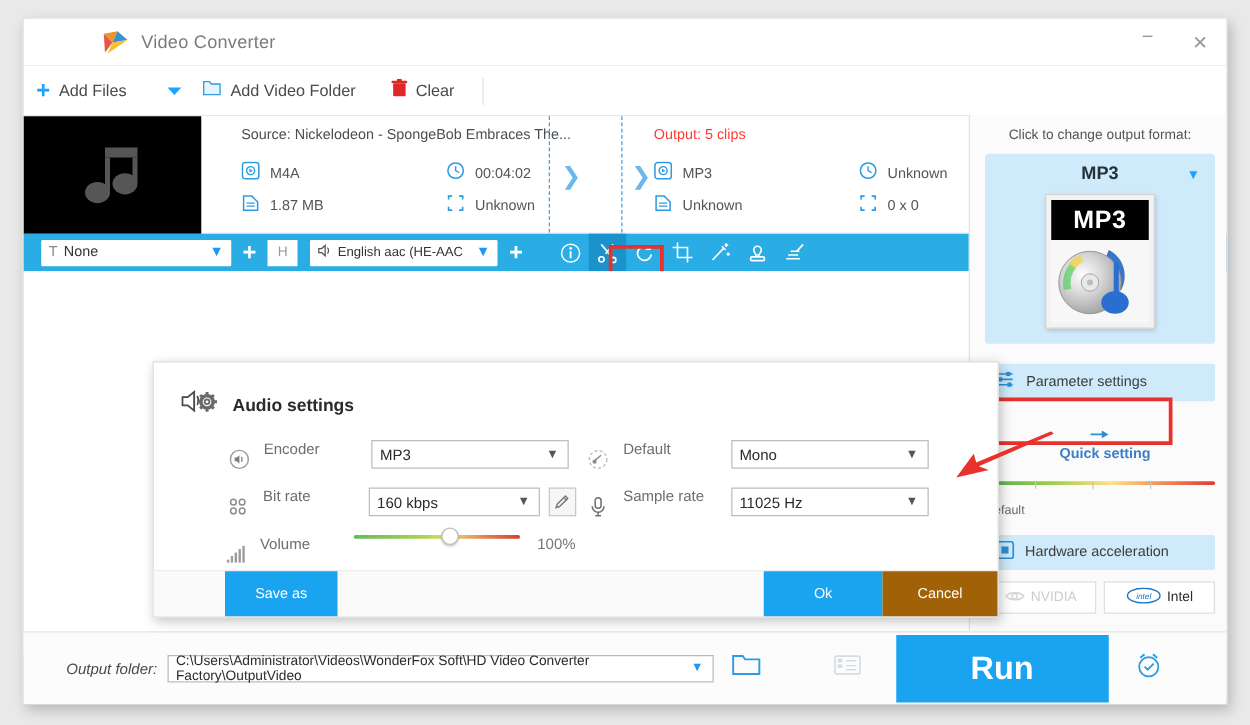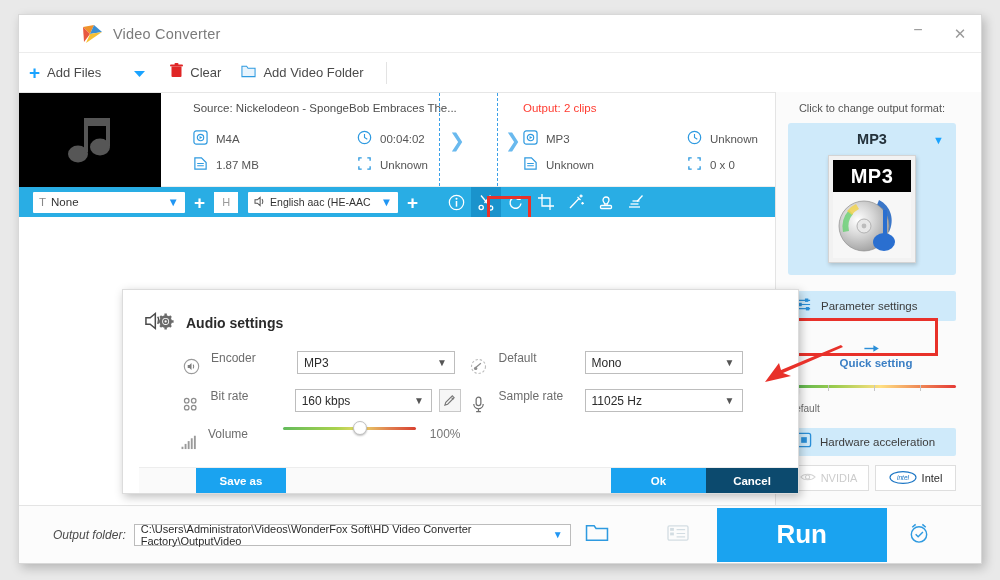--- a/index.html
+++ b/index.html
@@ -113,21 +113,21 @@
     position: absolute; left: 456px; top: 216px; font-size: 24px; color: #f0534c;
     font-family: "Liberation Sans", sans-serif;
   }
 
   
   .workarea { position: relative; height: 307px; background: #fff; }
 
   
   .rightpanel {
     position: absolute; right: 0; top: 77px; width: 206px; bottom: 58px;
-    background: #fbfbfb; border-left: 1px solid #e4e4e4; padding: 10px 25px 0 12px;
+    background: #fbfbfb; border-left: 1px solid #e4e4e4; padding: 10px 9px 0 12px;
   }
   .rp-hint { font-size: 11px; color: #555; text-align: center; margin-bottom: 9px; }
   .fmt-card {
     background: #cfeafa; border-radius: 3px; padding: 8px 0 12px 0; position: relative;
   }
   .fmt-name { text-align: center; font-size: 14.5px; color: #24323c; font-weight: bold; }
   .fmt-caret { position: absolute; right: 12px; top: 11px; color: #1aa3ff; font-size: 11px;}
   .fmt-icon {
     width: 88px; height: 108px; margin: 8px auto 0 auto; background: #f2f2f2;
     border: 1px solid #d4d4d4; padding: 4px; box-shadow: 1px 2px 4px rgba(0,0,0,.18);
@@ -198,33 +198,33 @@
   .vol-track {
     width: 152px; height: 3px; border-radius: 2px; position: relative;
     background: linear-gradient(90deg,#63bb5c 0%,#a9d24d 40%,#ead86a 58%,#e07f4f 80%,#d8402f 100%);
   }
   .vol-knob {
     position: absolute; left: 70px; top: -6px; width: 14px; height: 14px; border-radius: 50%;
     background: #fff; border: 1px solid #c0c0c0; box-shadow: 0 1px 2px rgba(0,0,0,.25);
   }
   .vol-val { font-size: 12px; color: #757575; margin-left: 14px; }
   .dlg-footer {
-    position: absolute; left: 16px; right: 0; bottom: 0; height: 26px; display: flex;
-    background: #fafafa; border-top: 1px solid #ededed; font-weight: bold;
+    position: absolute; left: 0; right: 0; bottom: 0; height: 37px; display: flex;
+    background: #fafafa; border-top: 1px solid #ededed;
   }
   .btn-saveas {
     width: 90px; background: #1aa3f0; color: #fff; font-size: 11.5px;
     display: flex; align-items: center; justify-content: center; margin-left: 57px;
   }
   .btn-ok {
     width: 95px; background: #1aa3f0; color: #fff; font-size: 11.5px;
     display: flex; align-items: center; justify-content: center; margin-left: auto;
   }
   .btn-cancel {
-    width: 92px; background: #0c4a6e; color: #fff; font-size: 11.5px;
+    width: 92px; background: #a16207; color: #fff; font-size: 11.5px;
     display: flex; align-items: center; justify-content: center;
   }
   .red-arrow { position: absolute; left: 738px; top: 330px; z-index: 25; }
 
   
   .bottombar {
     position: absolute; left: 0; right: 0; bottom: 0; height: 58px;
     background: #fcfcfc; border-top: 1px solid #e4e4e4; display: flex; align-items: center;
   }
   .of-label { font-size: 12px; color: #4a4a4a; margin-left: 34px; font-style: italic; }
@@ -266,38 +266,38 @@
 
   <div class="toolbar">
     <div class="tb-item">
       <span class="tb-plus">+</span>
       <span class="tb-label">Add Files</span>
     </div>
     <div class="tb-caret">
       <svg width="13" height="8" viewBox="0 0 13 8">
           <path d="M1 1 L6.5 7 L12 1 Z" fill="#1aa3ff"></path>
         </svg>
+    </div>
+    <div class="tb-item">
+      <span>
+        <svg width="15" height="14" viewBox="0 0 16 14">
+            <path d="M1 2h5l1.5 2H15v9H1z" fill="#e8f4fd" stroke="#2e9ae0" stroke-width="1.1"></path>
+          </svg>
+      </span>
+      <span class="tb-label">Add Video Folder</span>
     </div>
     <div class="tb-item" style="margin-left:8px">
       <span>
         <svg width="13" height="15" viewBox="0 0 13 15">
           <rect x="1.5" y="3.5" width="10" height="10.5" rx="1" fill="#e02626"></rect>
           <rect x="0" y="1.6" width="13" height="2" rx="1" fill="#e02626"></rect>
           <rect x="4.5" y="0" width="4" height="2.2" rx="1" fill="#e02626"></rect>
         </svg>
       </span>
       <span class="tb-label">Clear</span>
-    </div>
-    <div class="tb-item">
-      <span>
-        <svg width="15" height="14" viewBox="0 0 16 14">
-            <path d="M1 2h5l1.5 2H15v9H1z" fill="#e8f4fd" stroke="#2e9ae0" stroke-width="1.1"></path>
-          </svg>
-      </span>
-      <span class="tb-label">Add Video Folder</span>
     </div>
     <div class="tb-sep"></div>
   </div>
 
   <div class="file-row">
     <div class="thumb">
       <svg width="56" height="52" viewBox="0 0 56 52">
         <rect x="22" y="4" width="26" height="8" fill="#565656"></rect>
         <rect x="22" y="12" width="4" height="26" fill="#565656"></rect>
         <rect x="44" y="12" width="4" height="20" fill="#565656"></rect>
@@ -351,21 +351,21 @@
           </div>
         </div>
       </div>
 
       <div class="divider-dash" style="left:278px"></div>
       <div class="divider-dash" style="left:336px"></div>
       <div class="chev" style="left:288px">❯</div>
       <div class="chev" style="left:344px">❯</div>
 
       <div class="out-block">
-        <div class="out-title">Output: 2 clips</div>
+        <div class="out-title">Output: 5 clips</div>
         <div class="meta-grid">
           <div class="meta-col">
             <div class="meta-cell">
               <span>
                 <svg width="15" height="15" viewBox="0 0 16 16">
                     <rect x="1" y="1" width="14" height="14" rx="2.5" fill="none" stroke="#2e9ae0" stroke-width="1.3"></rect>
                     <circle cx="8" cy="8" r="3.4" fill="none" stroke="#2e9ae0" stroke-width="1.2"></circle>
                     <path d="M7 6.4 L10 8 L7 9.6 Z" fill="#2e9ae0"></path>
                   </svg>
               </span>

